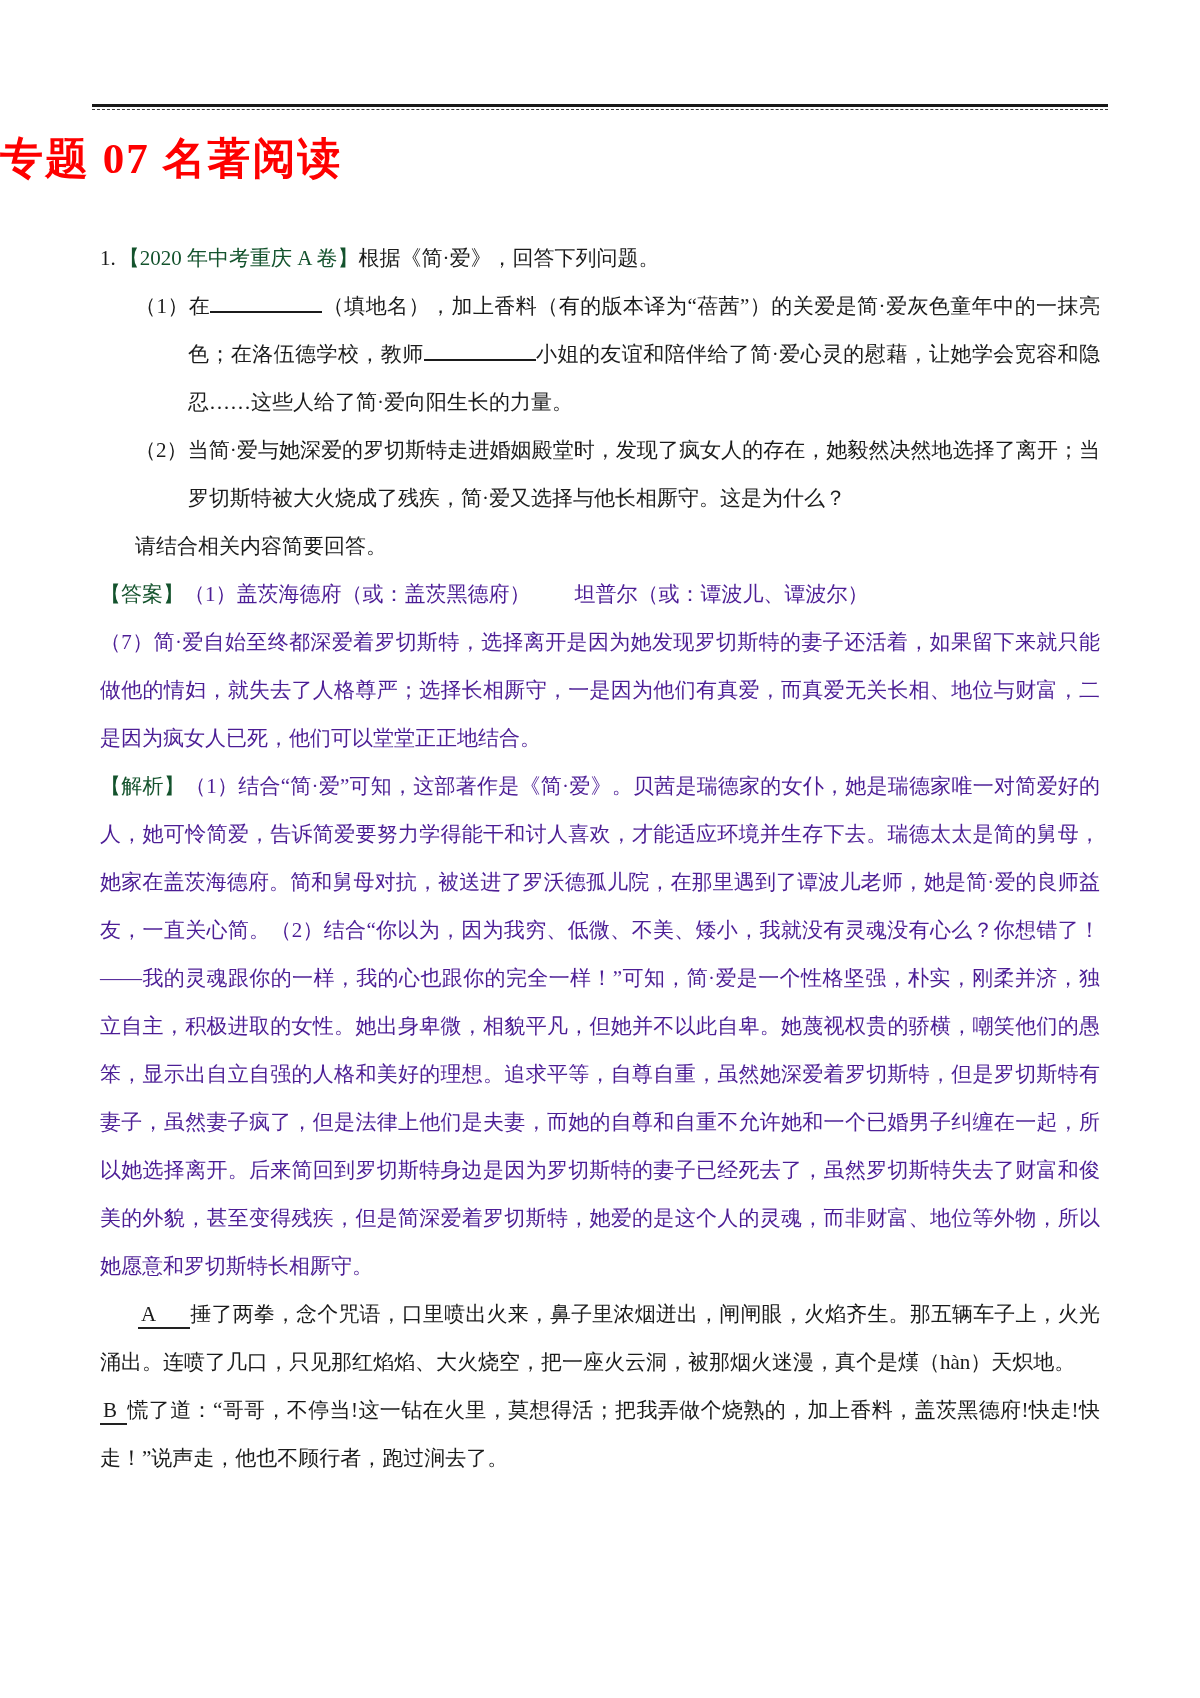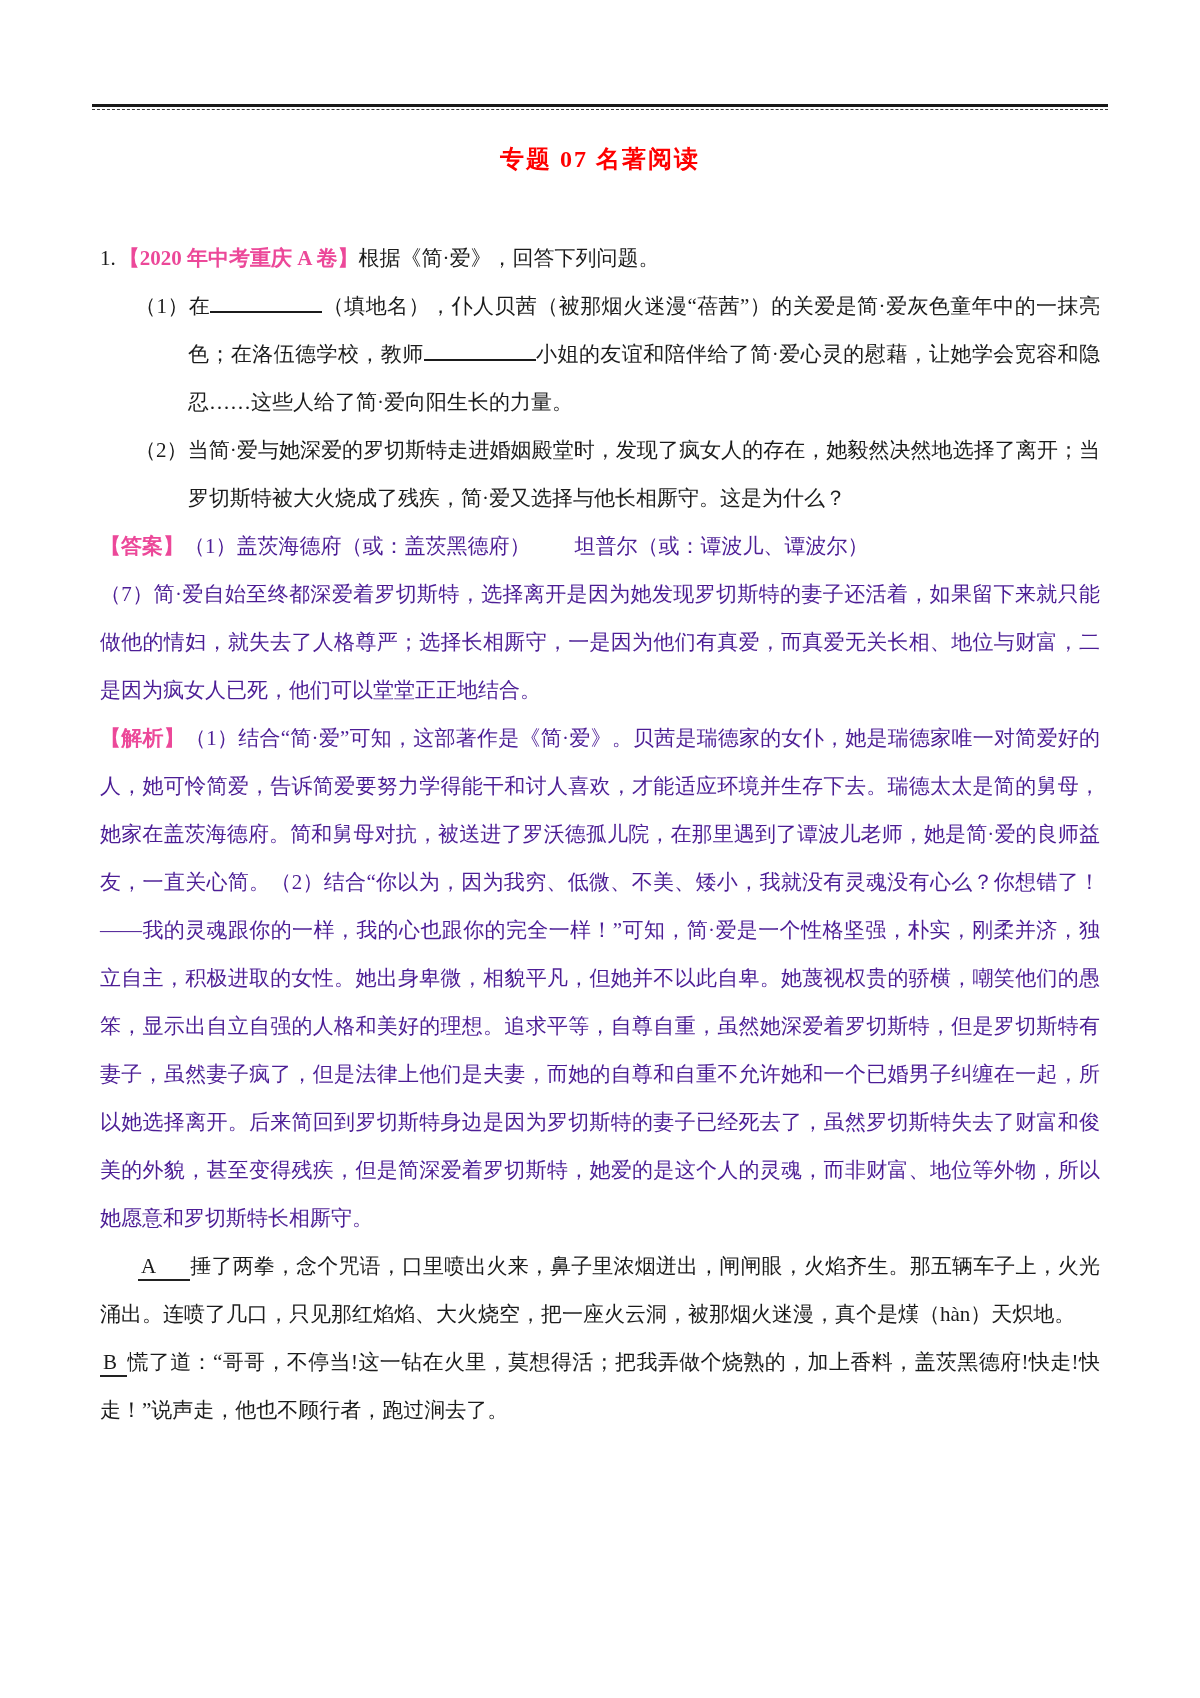--- a/index.html
+++ b/index.html
@@ -13,38 +13,37 @@
   .top-rule{
     margin:104px 92px 0 92px;
     border-top:3px solid #181818;
   }
   .top-rule::after{
     content:"";display:block;margin-top:2px;
     border-top:1px dashed #3c3c3c;
   }
   h1.page-title{
     margin:28px 0 0 0;
-    text-align:center;
     color:#fe0000;
-    font-size:24px;
+    font-size:43px;
     line-height:42px;
     font-weight:700;
     letter-spacing:2px;
   }
   main.body-text{
     margin:54px 100px 0 100px;
     font-size:21px;
     line-height:48px;
     text-align:justify;
     text-justify:inter-ideograph;
   }
   p{margin:0;}
   .item{padding-left:88px;text-indent:-53px;}
   .note{padding-left:35px;}
-  .tag{color:#ec4899;font-weight:700;}
+  .tag{color:#14532d;font-weight:400;}
   .red{color:#4c1d95;}
   .num{margin-right:3px;}
   .blank{
     display:inline-block;width:112px;height:5px;
     border-bottom:2px solid #1b1b1b;
   }
   .gap{display:inline-block;width:44px;}
   .ab{
     border-bottom:2px solid #222;
     padding:0 34px 1px 3px;
@@ -59,24 +58,25 @@
 <div class="doc">
 
   <div class="top-rule"></div>
 
   <h1 class="page-title">专题 07 名著阅读</h1>
 
   <main class="body-text">
 
     <p><span class="num">1.</span><span class="tag">【2020 年中考重庆 A 卷】</span><span>根据《简·爱》，回答下列问题。</span></p>
 
-    <p class="item"><span>（1）</span><span>在</span><span class="blank"></span><span>（填地名），仆人贝茜（被那烟火迷漫“蓓茜”）的关爱是简·爱灰色童年中的一抹亮色；在洛伍德学校，教师</span><span class="blank"></span><span>小姐的友谊和陪伴给了简·爱心灵的慰藉，让她学会宽容和隐忍……这些人给了简·爱向阳生长的力量。</span></p>
+    <p class="item"><span>（1）</span><span>在</span><span class="blank"></span><span>（填地名），加上香料（有的版本译为“蓓茜”）的关爱是简·爱灰色童年中的一抹亮色；在洛伍德学校，教师</span><span class="blank"></span><span>小姐的友谊和陪伴给了简·爱心灵的慰藉，让她学会宽容和隐忍……这些人给了简·爱向阳生长的力量。</span></p>
 
     <p class="item"><span>（2）</span><span>当简·爱与她深爱的罗切斯特走进婚姻殿堂时，发现了疯女人的存在，她毅然决然地选择了离开；当罗切斯特被大火烧成了残疾，简·爱又选择与他长相厮守。这是为什么？</span></p>
 
+    <p class="note">请结合相关内容简要回答。</p>
 
     <p><span class="tag">【答案】</span><span class="red">（1）盖茨海德府（或：盖茨黑德府）</span><span class="gap"></span><span class="red">坦普尔（或：谭波儿、谭波尔）</span></p>
 
     <p class="red">（7）简·爱自始至终都深爱着罗切斯特，选择离开是因为她发现罗切斯特的妻子还活着，如果留下来就只能做他的情妇，就失去了人格尊严；选择长相厮守，一是因为他们有真爱，而真爱无关长相、地位与财富，二是因为疯女人已死，他们可以堂堂正正地结合。</p>
 
     <p><span class="tag">【解析】</span><span class="red">（1）结合“简·爱”可知，这部著作是《简·爱》。贝茜是瑞德家的女仆，她是瑞德家唯一对简爱好的人，她可怜简爱，告诉简爱要努力学得能干和讨人喜欢，才能适应环境并生存下去。瑞德太太是简的舅母，她家在盖茨海德府。简和舅母对抗，被送进了罗沃德孤儿院，在那里遇到了谭波儿老师，她是简·爱的良师益友，一直关心简。（2）结合“你以为，因为我穷、低微、不美、矮小，我就没有灵魂没有心么？你想错了！——我的灵魂跟你的一样，我的心也跟你的完全一样！”可知，简·爱是一个性格坚强，朴实，刚柔并济，独立自主，积极进取的女性。她出身卑微，相貌平凡，但她并不以此自卑。她蔑视权贵的骄横，嘲笑他们的愚笨，显示出自立自强的人格和美好的理想。追求平等，自尊自重，虽然她深爱着罗切斯特，但是罗切斯特有妻子，虽然妻子疯了，但是法律上他们是夫妻，而她的自尊和自重不允许她和一个已婚男子纠缠在一起，所以她选择离开。后来简回到罗切斯特身边是因为罗切斯特的妻子已经死去了，虽然罗切斯特失去了财富和俊美的外貌，甚至变得残疾，但是简深爱着罗切斯特，她爱的是这个人的灵魂，而非财富、地位等外物，所以她愿意和罗切斯特长相厮守。</span></p>
 
 
     <p class="excerpt-a"><span class="ab"><span>A</span></span><span>捶了两拳，念个咒语，口里喷出火来，鼻子里浓烟迸出，闸闸眼，火焰齐生。那五辆车子上，火光涌出。连喷了几口，只见那红焰焰、大火烧空，把一座火云洞，被那烟火迷漫，真个是熯（hàn）天炽地。</span></p>
 

